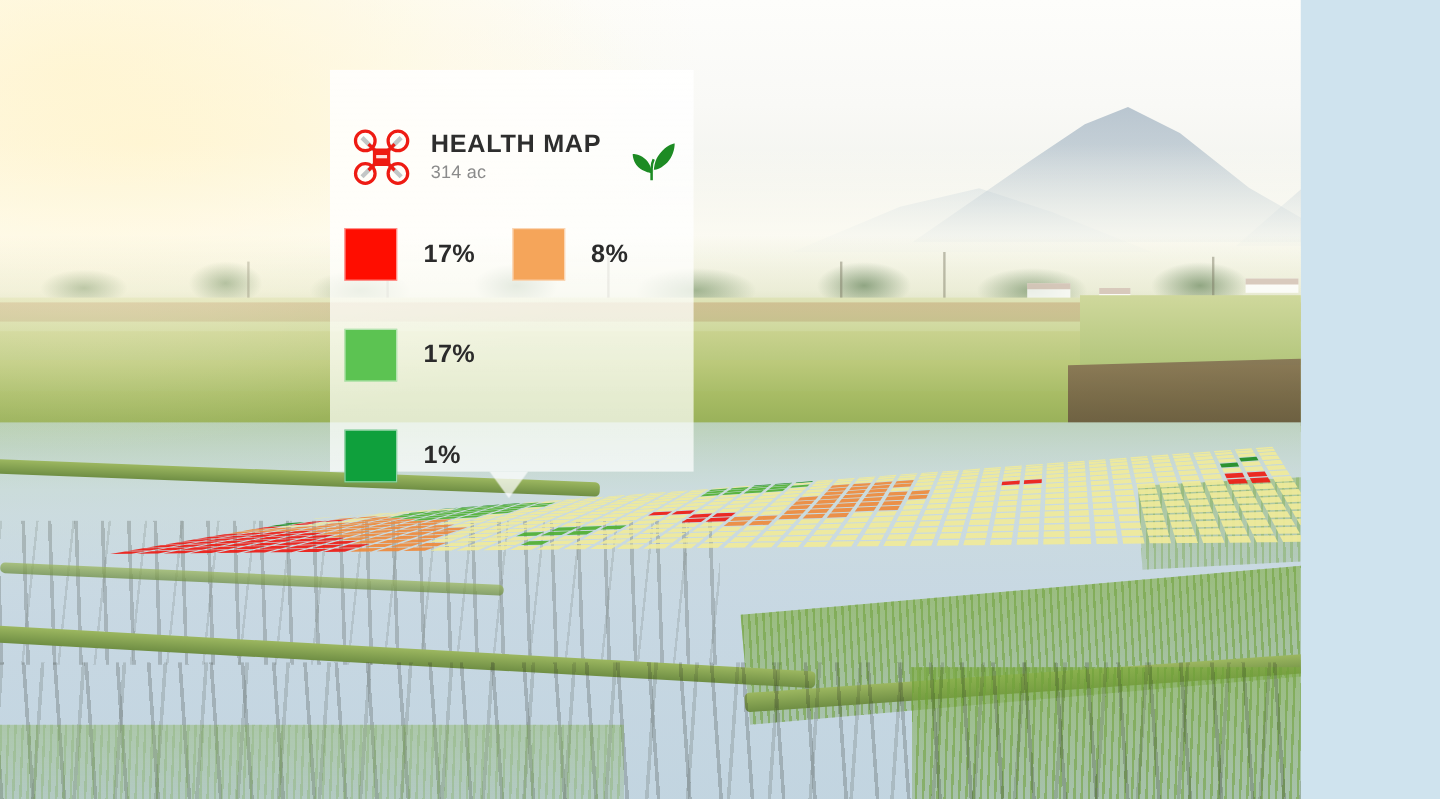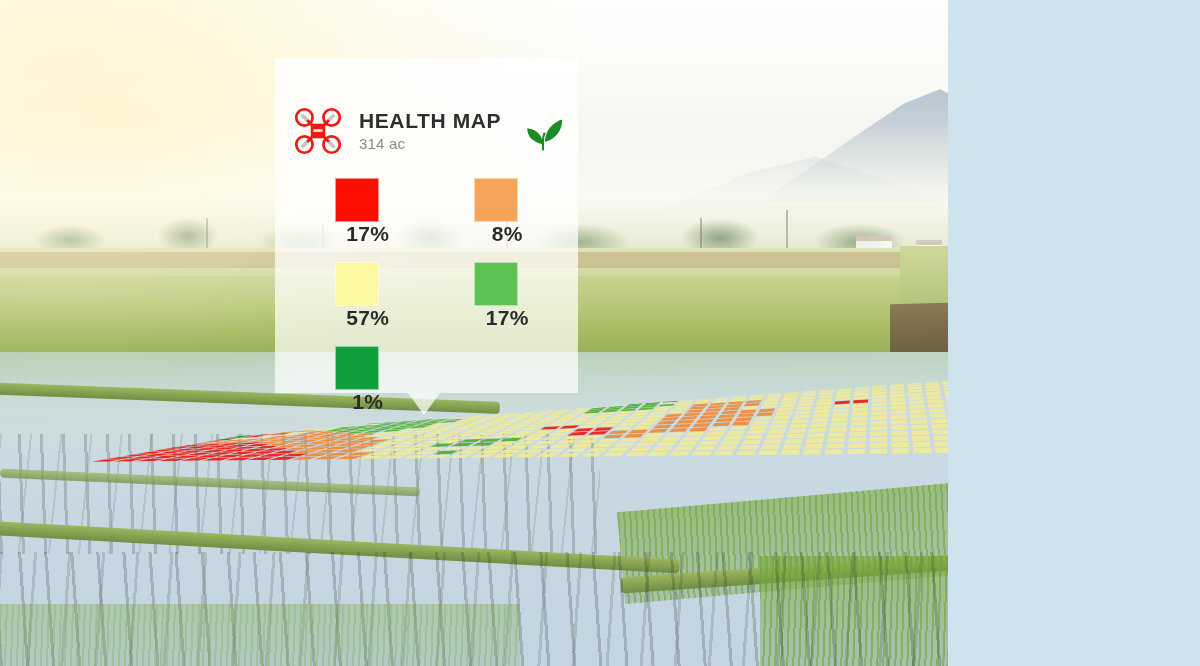--- a/index.html
+++ b/index.html
@@ -2,21 +2,21 @@
 <html><head>
 <meta charset="utf-8">
 <style>
   * { margin:0; padding:0; box-sizing:border-box; }
   html,body { width:1200px; height:666px; overflow:hidden; }
   body {
     font-family:"Liberation Sans", sans-serif;
     background:#cfe3ee;
     position:relative;
   }
-  #stage { position:absolute; inset:0; width:948px; height:666px; overflow:hidden; }
+  #stage { position:absolute; inset:0; width:1084px; height:666px; overflow:hidden; }
 
   
   .scene { position:absolute; inset:0; }
 
   .sky {
     position:absolute; left:0; top:0; width:1200px; height:250px;
     background:
       radial-gradient(ellipse 620px 300px at 120px 120px, rgba(255,246,214,1) 0%, rgba(255,250,232,.85) 38%, rgba(255,255,255,0) 72%),
       linear-gradient(180deg,#fdfdfb 0%,#f9f9f6 35%,#f3f4ef 60%,#eef0e8 100%);
   }
@@ -166,21 +166,21 @@
     color:#2e2e2e; line-height:1.05;
   }
   .subtitle { font-size:15px; color:#8b8b8b; margin-top:3px; letter-spacing:.2px; }
   .leaf-icon { width:42px; height:42px; flex:0 0 42px; }
 
   .legend {
     position:absolute; left:0; top:112px; width:303px;
     padding:0 12px;
   }
   .legend-row { display:flex; height:84px; align-items:center; }
-  .legend-item { display:flex; align-items:center; width:50%;flex-direction:column; }
+  .legend-item { display:flex; align-items:center; width:50%; }
   .swatch {
     width:44px; height:44px; flex:0 0 44px;
     border:1px solid rgba(255,255,255,.55);
   }
   .pct {
     margin-left:22px; font-size:21px; font-weight:bold;
     color:#2b2b2b; letter-spacing:.3px;
   }
 </style>
 </head>
@@ -1000,24 +1000,20 @@
           <div class="pct">17%</div>
         </div>
         <div class="legend-item">
           <div class="swatch" style="background:#F5A55A"></div>
           <div class="pct">8%</div>
         </div>
       </div>
 
       <div class="legend-row">
         <div class="legend-item">
-          <div class="swatch" style="background:#FAF8A0"></div>
-          <div class="pct">57%</div>
-        </div>
-        <div class="legend-item">
           <div class="swatch" style="background:#5CC352"></div>
           <div class="pct">17%</div>
         </div>
       </div>
 
       <div class="legend-row">
         <div class="legend-item">
           <div class="swatch" style="background:#0FA03C"></div>
           <div class="pct">1%</div>
         </div>

